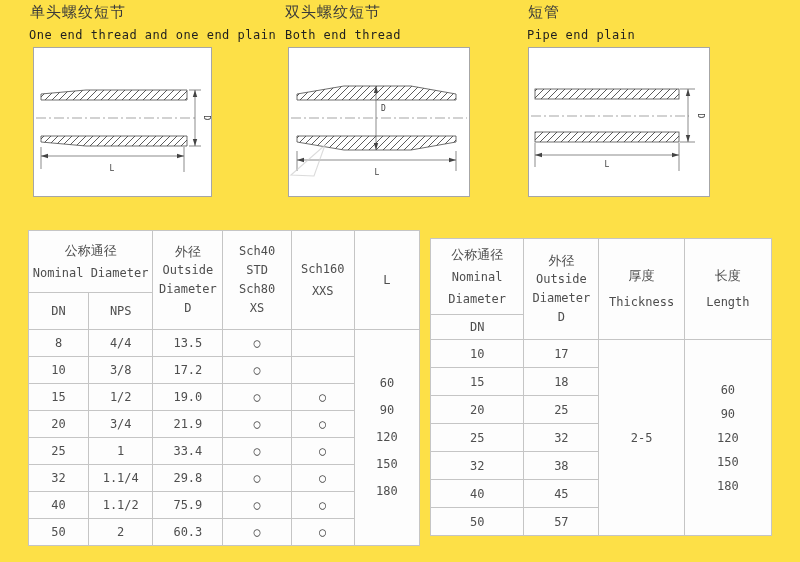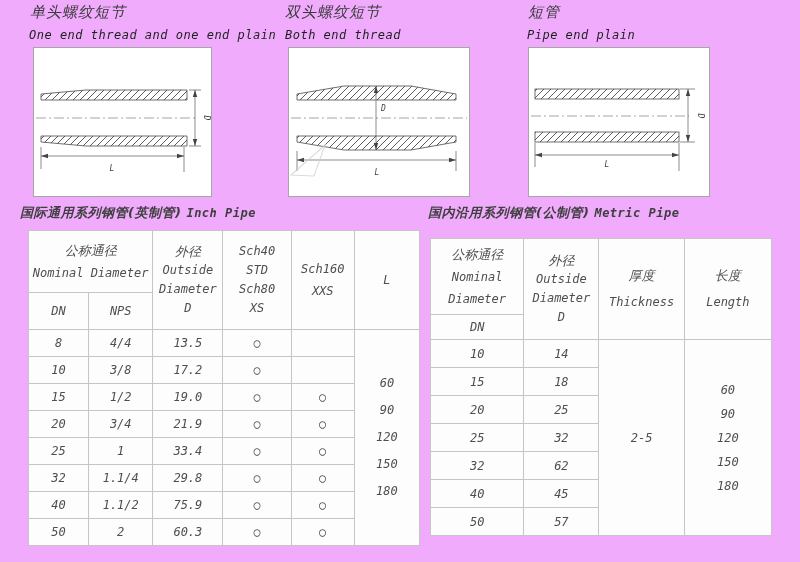--- a/index.html
+++ b/index.html
@@ -1,17 +1,17 @@
 <!DOCTYPE html>
 <html><head>
 <meta charset="utf-8">
 <style>
   html,body{margin:0;padding:0;background:#fff;}
-  .page{position:relative;width:800px;height:562px;background:#f0abfc;overflow:hidden;
-        font-family:"DejaVu Sans", sans-serif;font-style:italic;}
+  .page{position:relative;width:800px;height:562px;background:#fde047;overflow:hidden;
+        font-family:"DejaVu Sans", sans-serif;}
   .abs{position:absolute;}
   .vtitle-zh{font-size:15px;color:#3a3a3a;letter-spacing:1px;white-space:nowrap;}
   .vtitle-en{font-family:"DejaVu Sans Mono","Liberation Mono",monospace;font-size:12px;
              color:#1f1f1f;letter-spacing:0.5px;white-space:nowrap;}
   .dbox{position:absolute;border:1px solid #a6a6a6;background:#fff;}
   .dbox svg{display:block;}
   .sec-heading{position:absolute;font-size:13px;font-weight:bold;color:#3f3f3f;
                letter-spacing:0.5px;white-space:nowrap;}
   .sec-heading .en{font-family:"DejaVu Sans Mono","Liberation Mono",monospace;font-size:12px;}
   table.tbl{position:absolute;border-collapse:collapse;table-layout:fixed;background:#fdfdfd;}
@@ -109,28 +109,20 @@
       <text class="dtxt" x="169" y="68" transform="rotate(90 169 68)" text-anchor="middle">D</text>
       <line class="xline" x1="6" y1="95" x2="6" y2="119"></line>
       <line class="xline" x1="150" y1="95" x2="150" y2="123"></line>
       <line class="xline" x1="6" y1="107" x2="150" y2="107"></line>
       <polygon points="6,107 13,104.8 13,109.2" fill="#444"></polygon>
       <polygon points="150,107 143,104.8 143,109.2" fill="#444"></polygon>
       <text class="dtxt" x="78" y="119" text-anchor="middle">L</text>
     </svg>
   </div>
 
-  <div class="sec-heading" style="left:20px;top:204px">
-    <span class="zh-part">国际通用系列钢管(英制管)</span>
-    <span class="en">Inch Pipe</span>
-  </div>
-  <div class="sec-heading" style="left:428px;top:204px">
-    <span class="zh-part">国内沿用系列钢管(公制管)</span>
-    <span class="en">Metric Pipe</span>
-  </div>
 
   <table class="tbl" style="left:28px;top:230px;width:392px">
     <colgroup>
       <col style="width:60px">
         <col style="width:64px">
         <col style="width:70px">
       <col style="width:68px">
         <col style="width:63px">
         <col style="width:65px">
     </colgroup>
@@ -255,21 +247,21 @@
         <th rowspan="2">
           <div class="zh hl3">长度</div>
           <div class="hl3">Length</div>
         </th>
       </tr>
       <tr style="height:25px">
         <th>DN</th>
       </tr>
       <tr style="height:28px">
         <td>10</td>
-        <td>14</td>
+        <td>17</td>
         <td rowspan="7">2-5</td>
         <td rowspan="7">
           <div class="lval2">60</div>
           <div class="lval2">90</div>
           <div class="lval2">120</div>
           <div class="lval2">150</div>
           <div class="lval2">180</div>
         </td>
       </tr>
       <tr style="height:28px">
@@ -279,21 +271,21 @@
       <tr style="height:28px">
         <td>20</td>
         <td>25</td>
       </tr>
       <tr style="height:28px">
         <td>25</td>
         <td>32</td>
       </tr>
       <tr style="height:28px">
         <td>32</td>
-        <td>62</td>
+        <td>38</td>
       </tr>
       <tr style="height:28px">
         <td>40</td>
         <td>45</td>
       </tr>
       <tr style="height:28px">
         <td>50</td>
         <td>57</td>
       </tr>
     </tbody>

